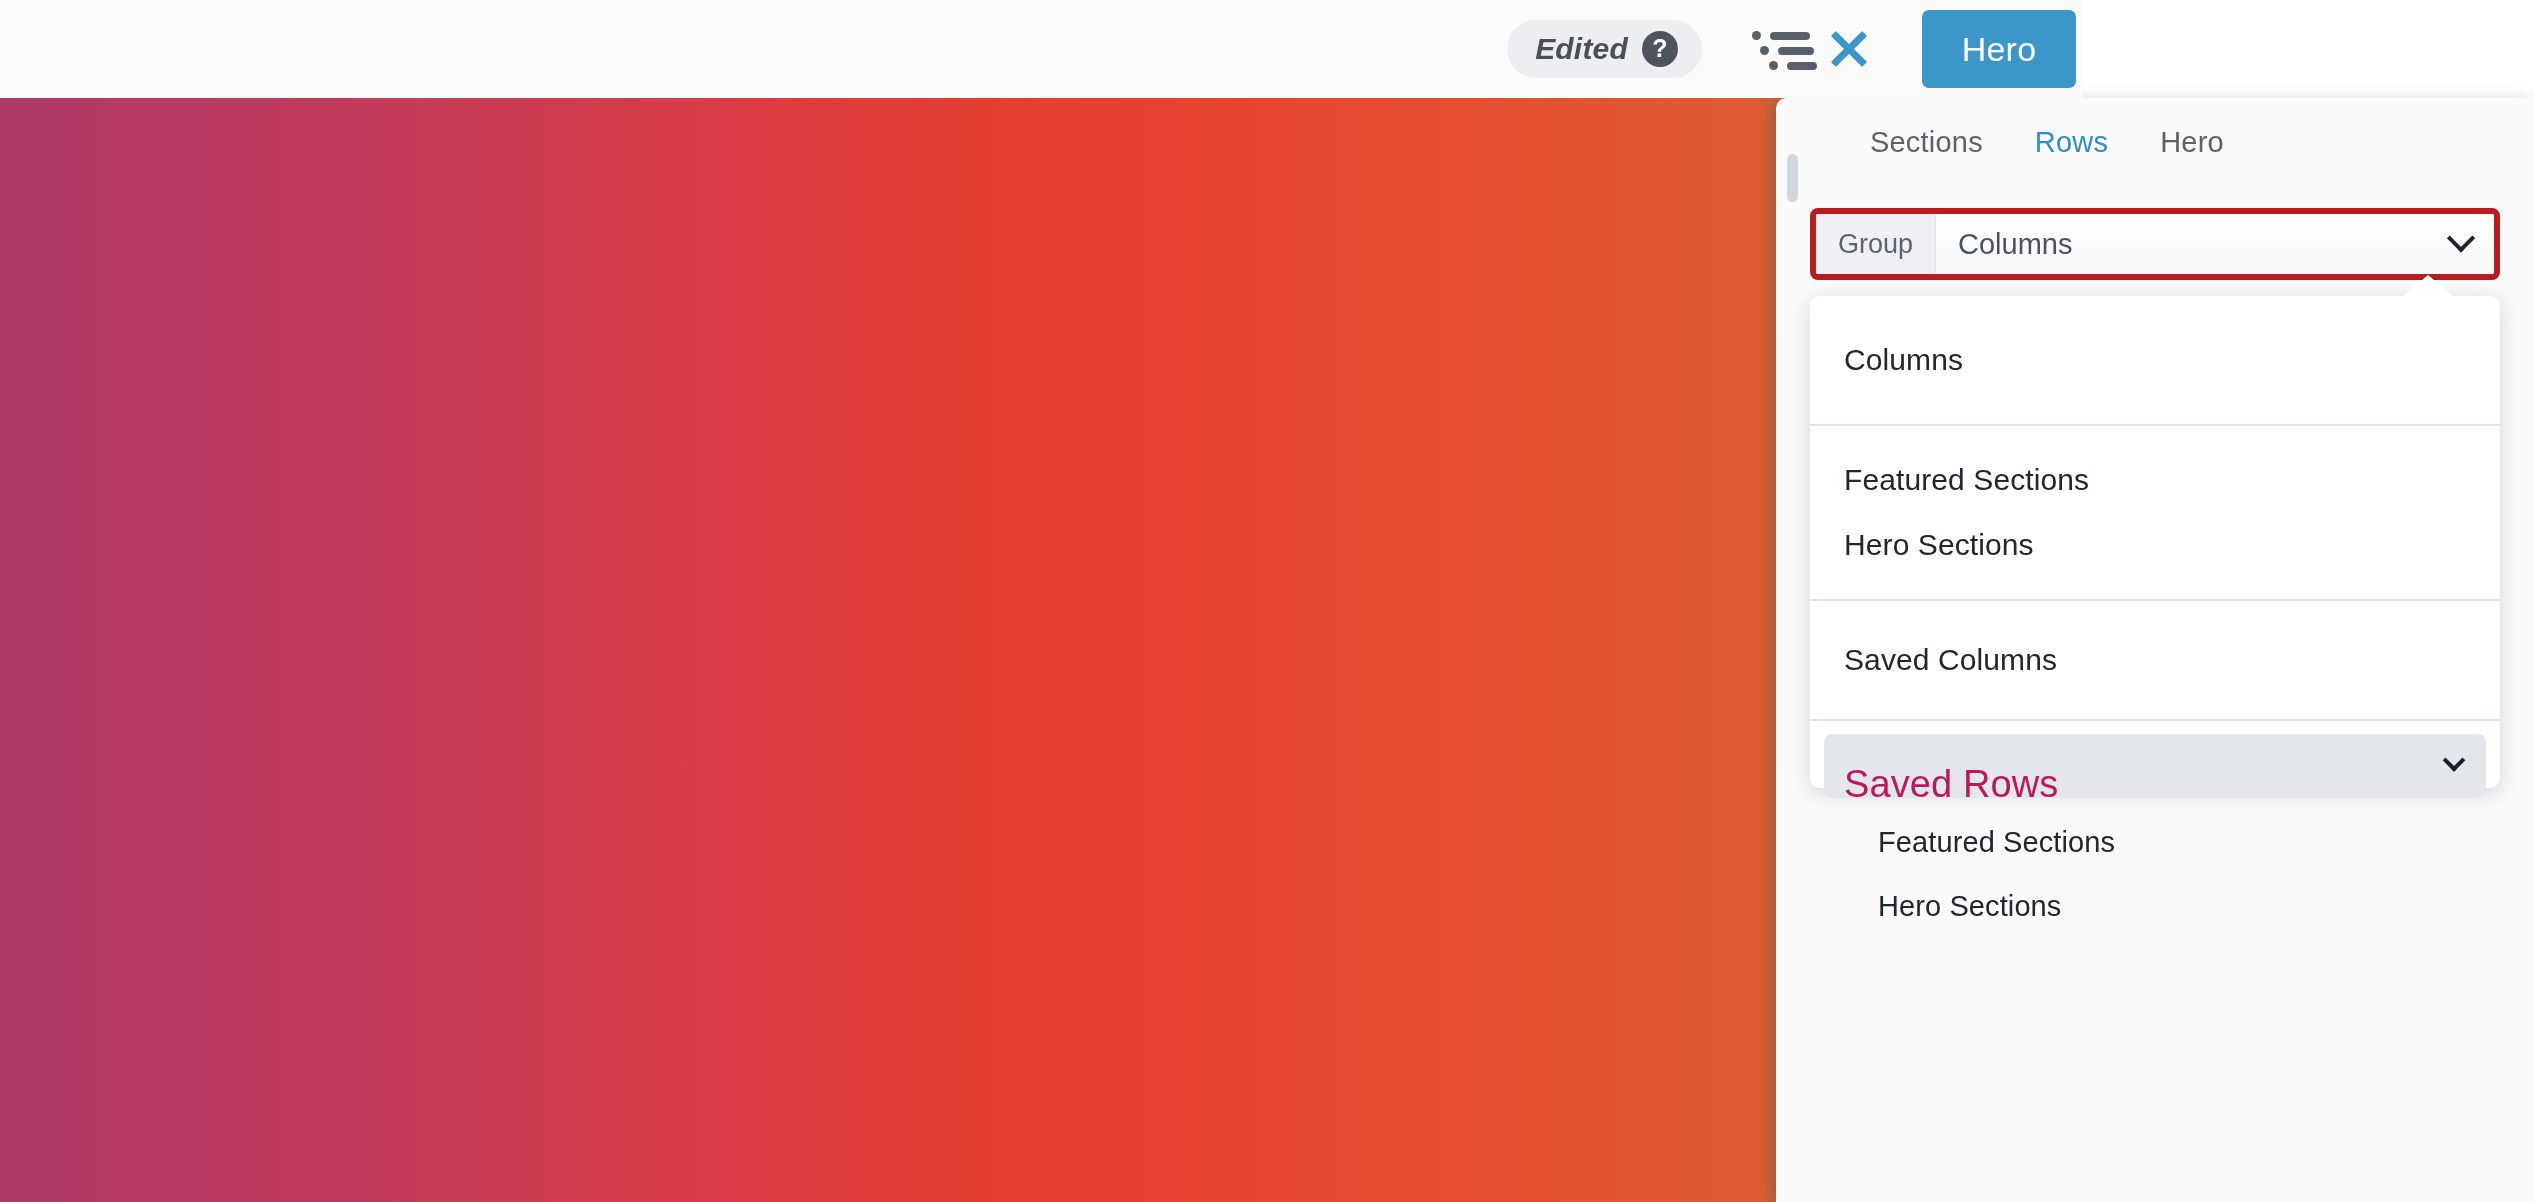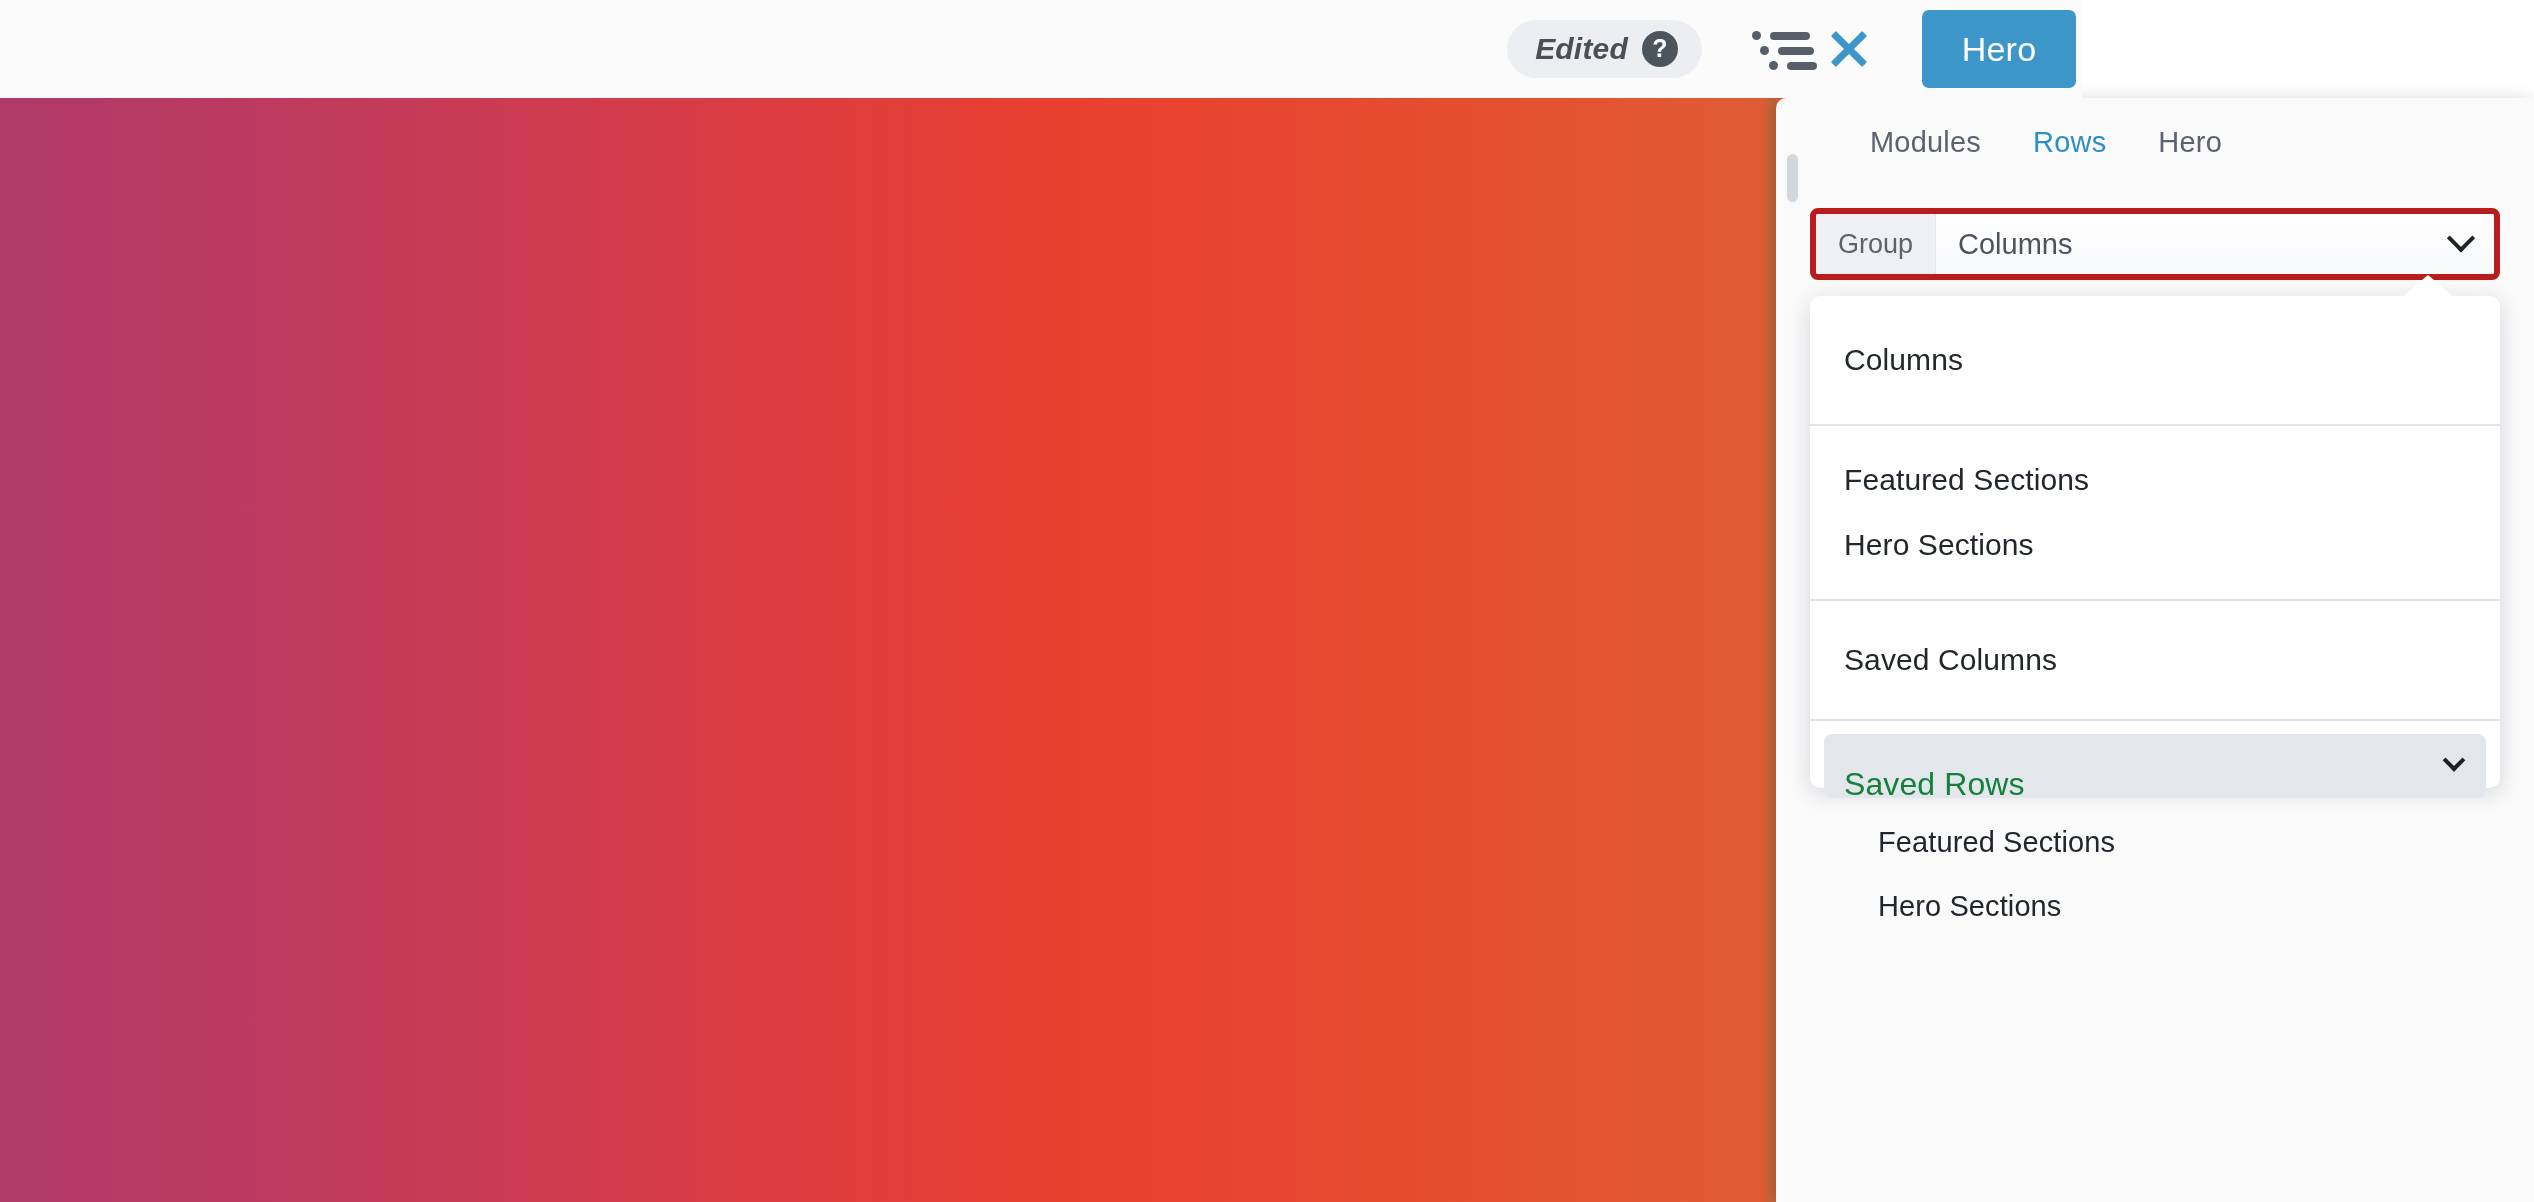--- a/index.html
+++ b/index.html
@@ -194,21 +194,21 @@
   .dd-group.g4{ padding-top:13px; padding-bottom:6px; }
 
   .dd-item.expandable{
     background:#e3e7ec;
     border-radius:8px;
     margin:0 14px;
     padding-left:20px; padding-right:24px;
     height:64px;
     justify-content:space-between;
   }
-  .dd-item.expandable .lbl{ font-size:32px; color:#15803d;margin-top:36px; }
+  .dd-item.expandable .lbl{ font-size:38px; color:#be185d;margin-top:36px; }
   .dd-item.child{
     padding-left:68px; font-size:29px; color:#22262d; height:64px;
   }
   .dd-child-wrap{ padding-top:12px; }
 
 </style>
 </head>
 <body>
 
 <div id="canvas"></div>
@@ -245,21 +245,21 @@
 
     <button id="done-button">Hero</button>
   </div>
 </div>
 
 <div id="side-panel">
 
   <div id="panel-drag-handle"></div>
 
   <div id="panel-tabs">
-    <div class="panel-tab">Modules</div>
+    <div class="panel-tab">Sections</div>
     <div class="panel-tab active">Rows</div>
     <div class="panel-tab">Hero</div>
   </div>
 
   <div id="group-select-wrap">
     <div id="group-select-label">Group</div>
     <div id="group-select-value">Columns</div>
     <div id="group-select-caret">
         <span class="chev"></span>
       </div>

